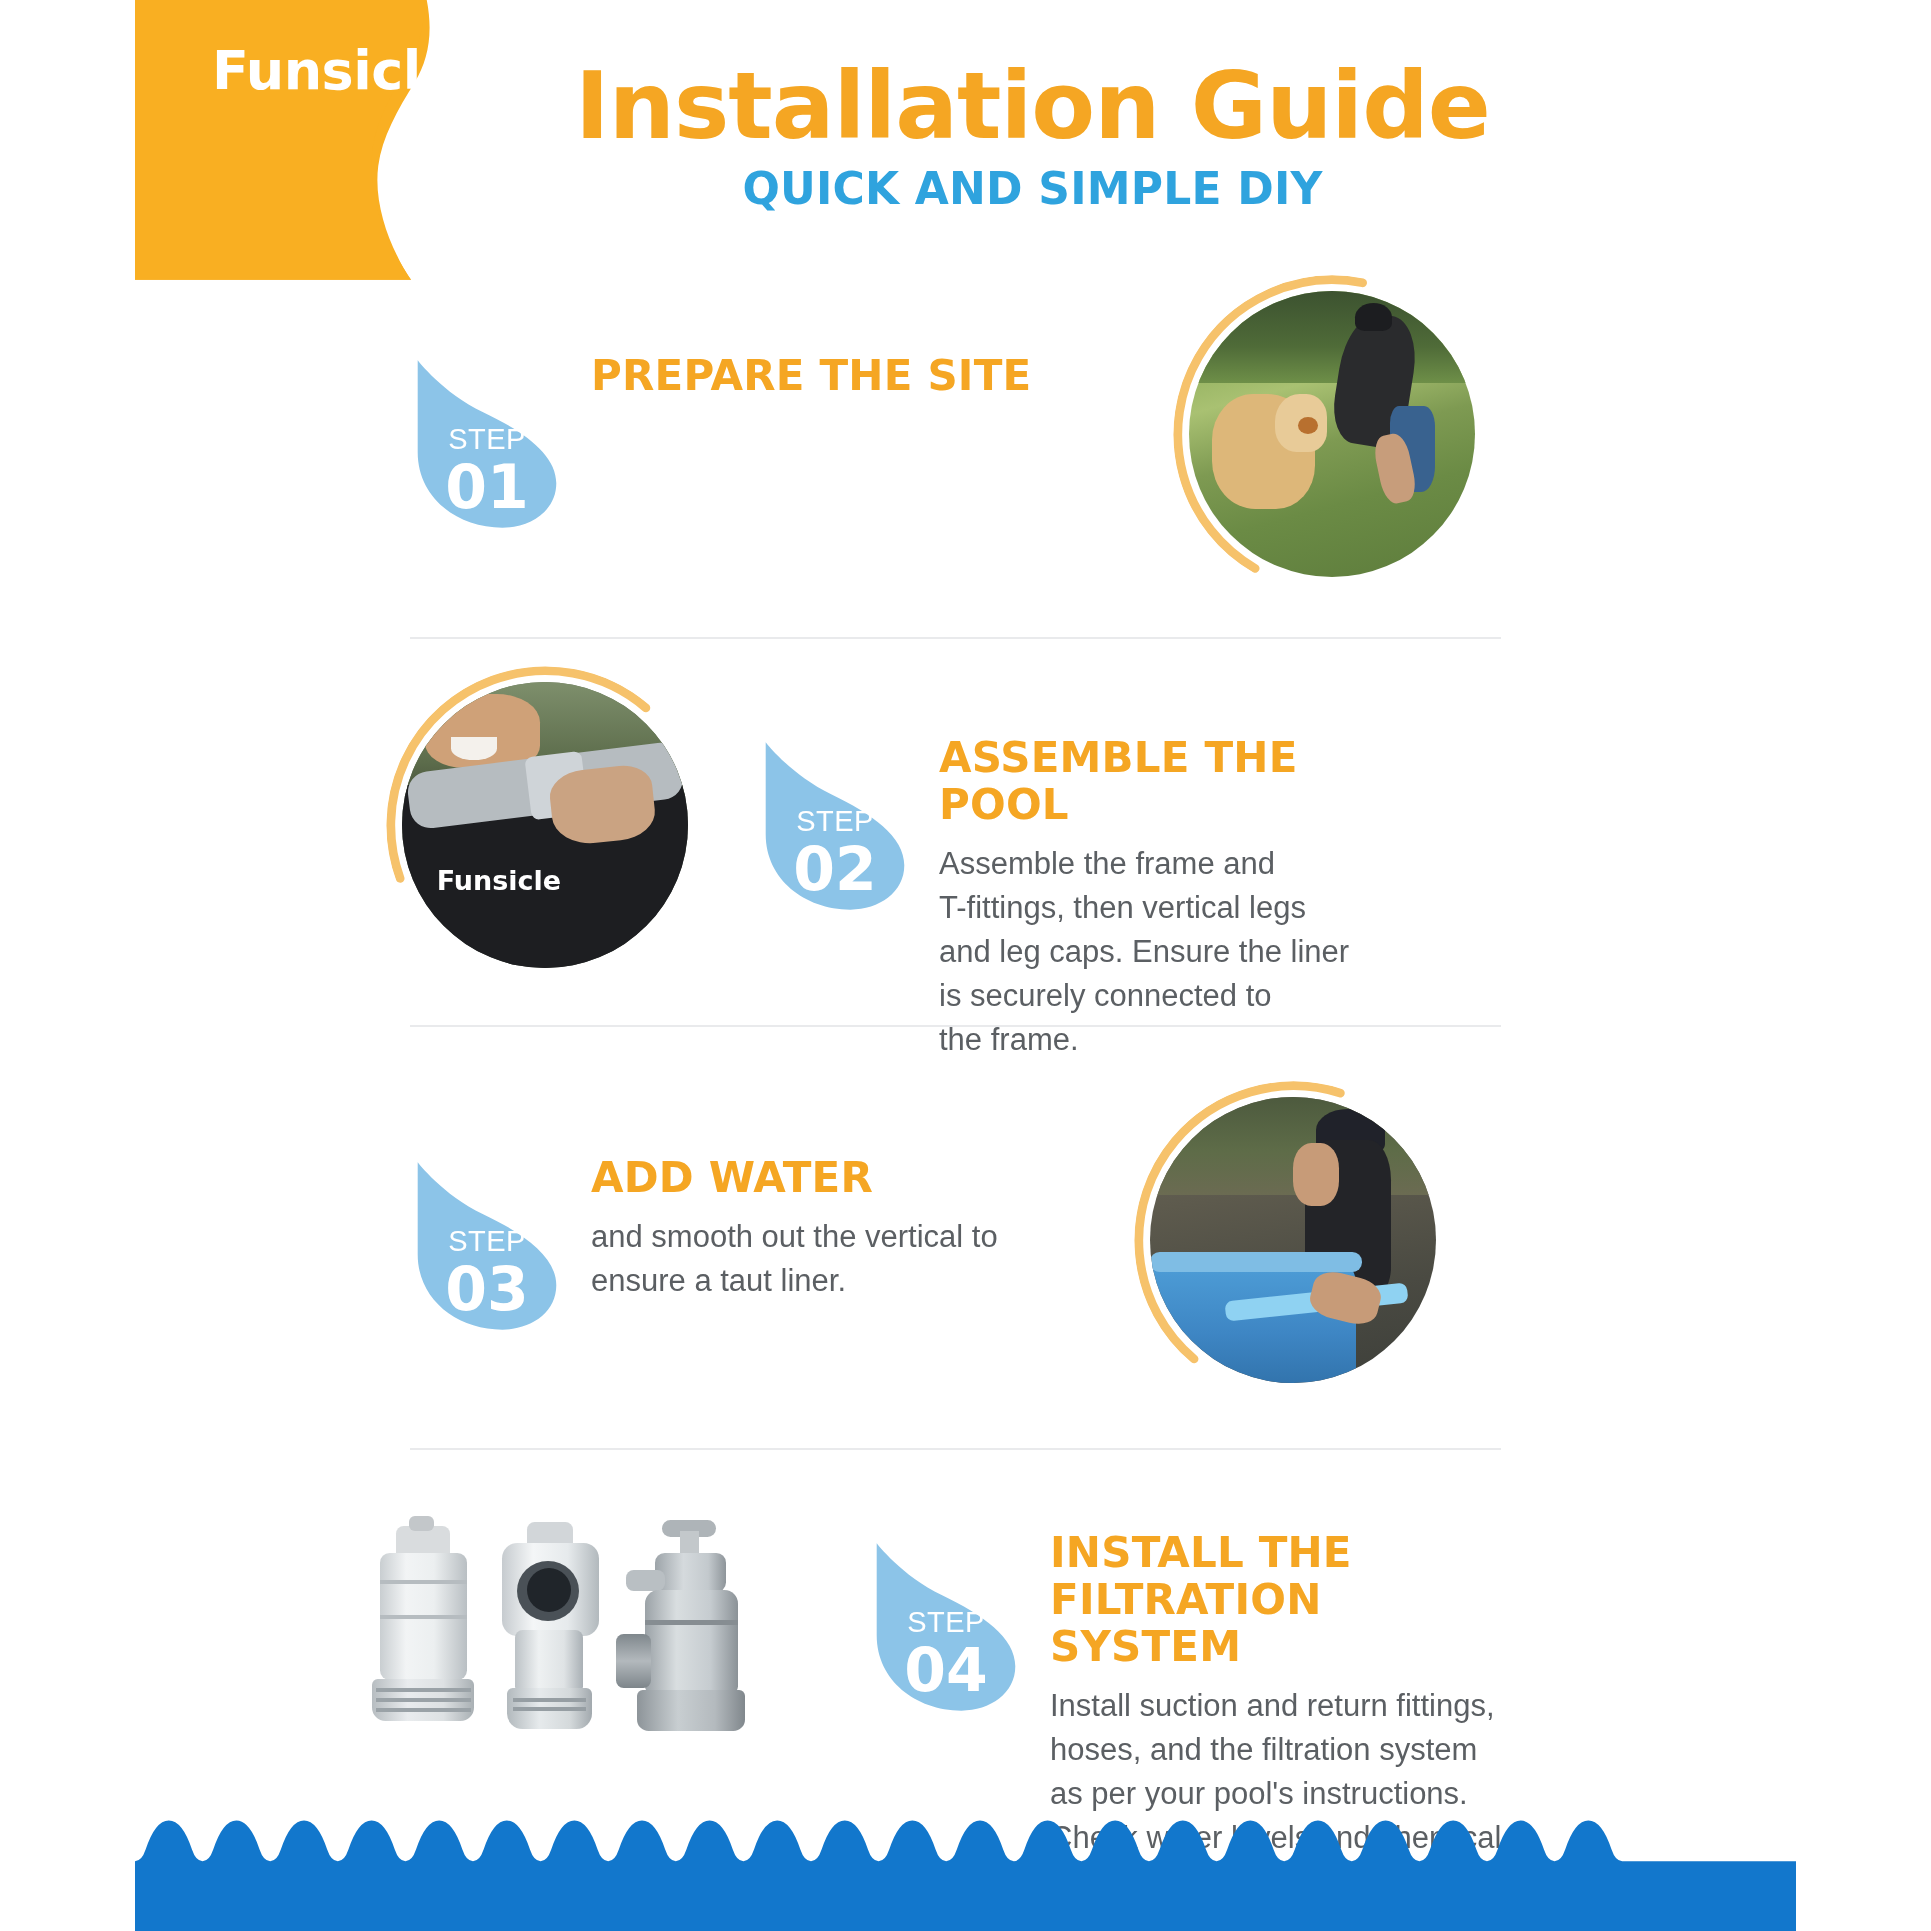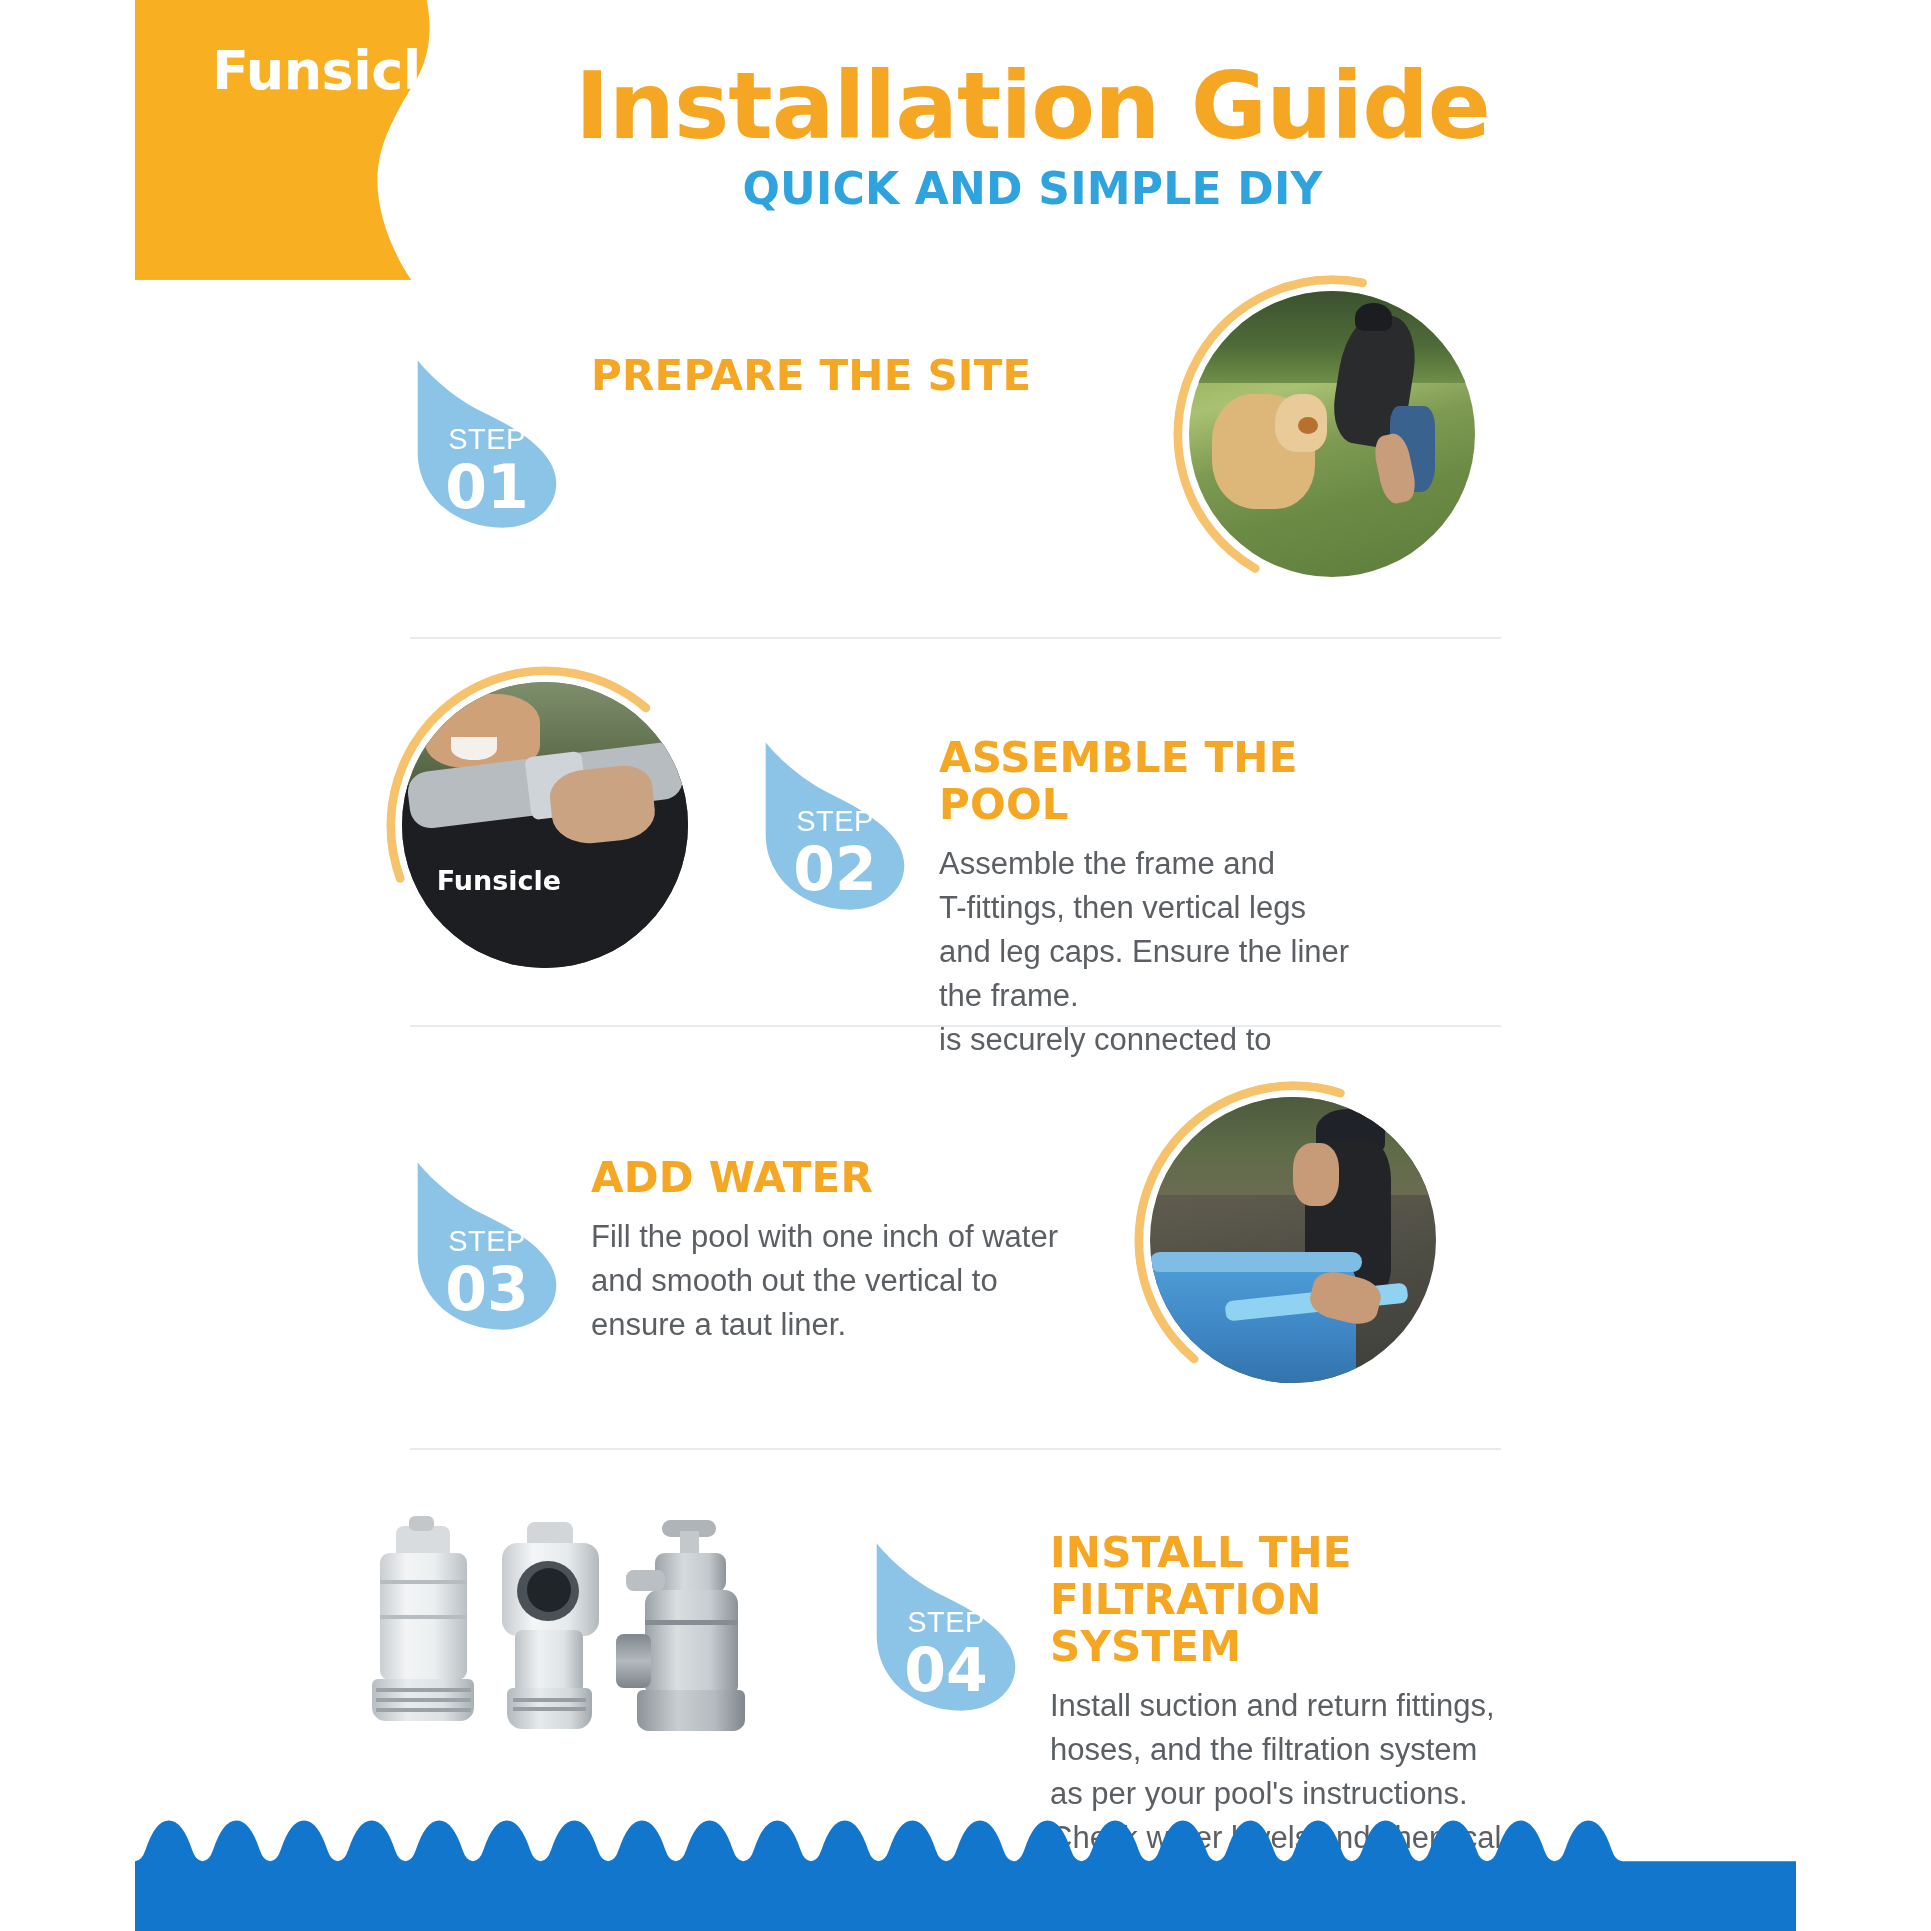--- a/index.html
+++ b/index.html
@@ -203,41 +203,40 @@
       </svg>
       <div class="badge-label">STEP</div>
       <div class="badge-num">02</div>
     </div>
     <div class="step-text" style="width:454px;">
       <div class="step-head">ASSEMBLE THE POOL</div>
       <div class="step-body">
         <div>Assemble the frame and</div>
         <div>T-fittings, then vertical legs</div>
         <div>and leg caps. Ensure the liner</div>
+        <div>is securely connected to</div>
         <div>the frame.</div>
-        <div>is securely connected to</div>
       </div>
     </div>
   </div>
 
   <div class="divider" style="left:410px;top:1025px;width:1091px;"></div>
 
   <div class="step" style="left:410px;top:1154px;">
     <div class="badge">
       <svg width="154" height="179" viewBox="0 0 160 185">
         <path d="M8,8 C8,8 34,42 76,62 C118,82 152,106 152,136
                  C152,164 126,182 96,182 C48,182 8,150 8,104 Z" fill="#8CC4E8"></path>
       </svg>
       <div class="badge-label">STEP</div>
       <div class="badge-num">03</div>
     </div>
     <div class="step-text" style="width:483px;">
       <div class="step-head">ADD WATER</div>
       <div class="step-body">
-        <div>Fill the pool with one inch of water</div>
         <div>and smooth out the vertical to</div>
         <div>ensure a taut liner.</div>
       </div>
     </div>
   </div>
 
   <div class="photo" style="left:1134px;top:1081px;width:319px;height:319px;">
     <svg class="arc" width="319" height="319" viewBox="0 0 330 330">
       <circle cx="165" cy="165" r="160" fill="none" stroke="#F6C26B" stroke-width="9" stroke-dasharray="440 1100" stroke-linecap="round" transform="rotate(130 165 165)"></circle>
     </svg>

